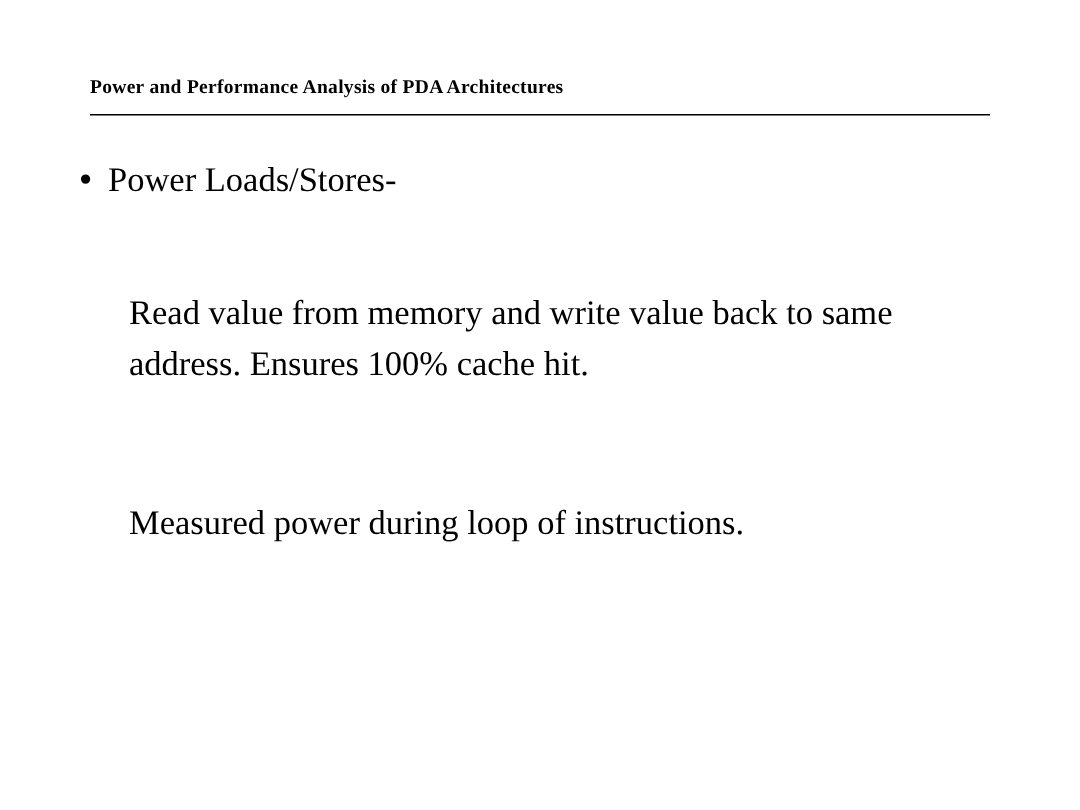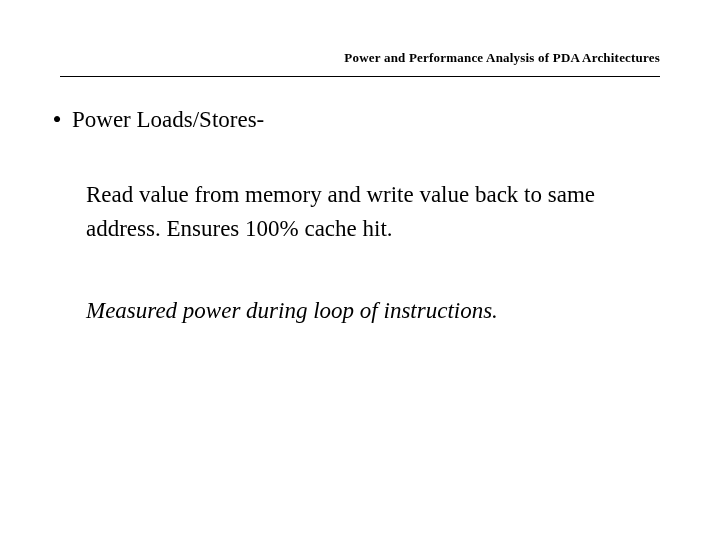--- a/index.html
+++ b/index.html
@@ -18,21 +18,21 @@
     position: relative;
     width: 720px;
     height: 540px;
     box-sizing: border-box;
   }
   .header {
     position: absolute;
     top: 50px;
     left: 60px;
     width: 600px;
-    text-align: right;
+    text-align: left;
     font-family: "Liberation Serif", serif;
     font-size: 13px;
     font-weight: bold;
     letter-spacing: 0.2px;
     color: #000000;
   }
   .header-rule {
     position: absolute;
     top: 76px;
     left: 60px;
@@ -65,25 +65,24 @@
     color: #000000;
   }
   .para {
     margin-left: 44px;
     width: 580px;
     font-size: 23px;
     line-height: 34px;
     color: #000000;
   }
   .para-1 {
-    margin-top: 41px;
+    margin-top: 55px;
   }
   .para-2 {
-    margin-top: 48px;
-    font-style: italic;
+    margin-top: 72px;
   }
 </style>
 </head>
 <body>
 
 <div class="slide">
 
   <div class="header">Power and Performance Analysis of PDA Architectures</div>
   <div class="header-rule"></div>
 

